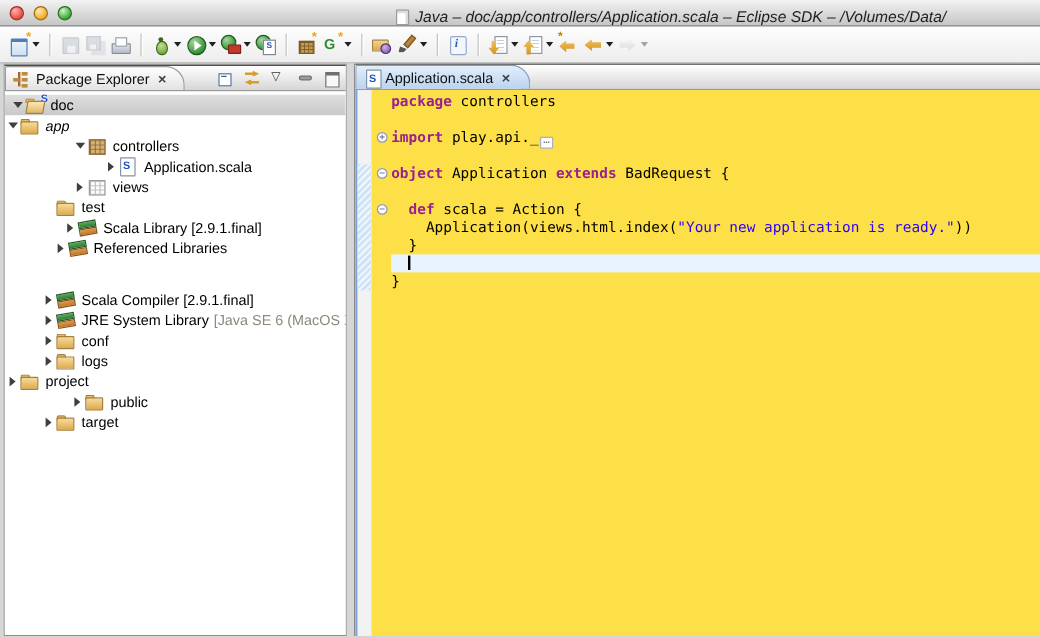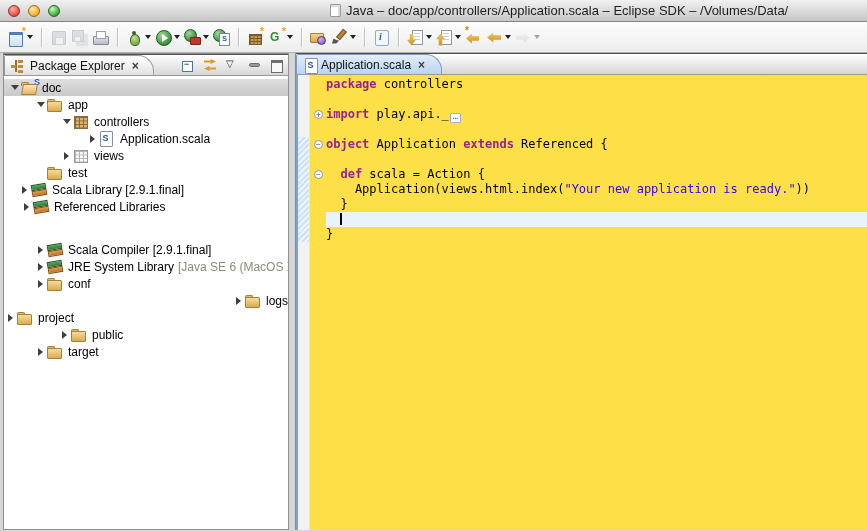--- a/index.html
+++ b/index.html
@@ -8,21 +8,21 @@
 
   
   .titlebar { height:22px; background:linear-gradient(#f2f2f2,#c6c6c6);
     border-bottom:1px solid #858585; position:relative; display:flex; align-items:center; padding:0 8px; }
   .lights { display:flex; gap:8px; }
   .tl { width:12px; height:12px; border-radius:50%; }
   .tl-close { background:radial-gradient(circle at 35% 30%,#ffb3ab,#e5443a 75%); border:1px solid #9e2a20; }
   .tl-min   { background:radial-gradient(circle at 35% 30%,#ffe9b0,#f0a81f 75%); border:1px solid #9a6a12; }
   .tl-zoom  { background:radial-gradient(circle at 35% 30%,#d2f5c8,#32a22c 75%); border:1px solid #1d6d1a; }
   .titlewrap { position:absolute; left:330px; right:0; top:0; bottom:0;
-    display:flex; align-items:center; gap:5px; overflow:hidden; white-space:nowrap; }
+    display:flex; align-items:flex-end; gap:5px; overflow:hidden; white-space:nowrap;font-style:italic; }
   .proxy-icon { flex:none; width:11px; height:13px; background:#fff; border:1px solid #9a9a9a;
     border-radius:1px; box-shadow:inset -2px 2px 0 #dcdcdc; }
   .wintitle { font-size:13px; color:#1e1e1e; }
 
   
   .toolbar { height:31px; background:linear-gradient(#fdfdfd,#ededed);
     border-bottom:1px solid #b0b0b0; display:flex; align-items:center; padding:0 6px; }
   .tb-btn { display:inline-flex; align-items:center; height:24px; padding:0 2px; border-radius:3px; }
   .tb-btn.disabled { opacity:.38; }
   .tb-sep { width:1px; height:19px; background:#c2c2c2; margin:0 6px; box-shadow:1px 0 0 #fff; flex:none; }
@@ -302,21 +302,21 @@
       </div>
     </div>
     <div class="tree">
         <div class="trow sel" style="padding-left: 4px;">
           <span class="t-arrow open"></span>
           <span class="ticon ti-scala-project">
             <i class="sbadge">S</i>
           </span>
           <span class="t-label">doc</span>
         </div>
-        <div class="trow" style="padding-left: 30px;">
+        <div class="trow" style=" font-style: italic;">
           <span class="t-arrow open"></span>
           <span class="ticon ti-package-folder">
             <i class="mini-grid"></i>
           </span>
           <span class="t-label">app</span>
         </div>
         <div class="trow" style="padding-left: 56px;">
           <span class="t-arrow open"></span>
           <span class="ticon ti-package"></span>
           <span class="t-label">controllers</span>
@@ -333,47 +333,47 @@
           <span class="ticon ti-package-empty"></span>
           <span class="t-label">views</span>
         </div>
         <div class="trow" style="padding-left: 30px;">
           <span class="t-arrow none"></span>
           <span class="ticon ti-package-folder">
             <i class="mini-grid"></i>
           </span>
           <span class="t-label">test</span>
         </div>
-        <div class="trow" style="padding-left: 14px;">
+        <div class="trow" style="padding-left: 48px;">
           <span class="t-arrow closed"></span>
           <span class="ticon ti-library"></span>
           <span class="t-label">Scala Library [2.9.1.final]</span>
         </div>
-        <div class="trow" style="padding-left: 16px;">
+        <div class="trow" style="padding-left: 40px;">
           <span class="t-arrow closed"></span>
           <span class="ticon ti-library"></span>
           <span class="t-label">Referenced Libraries</span>
         </div>
         <div class="trow" style="padding-left: 30px; margin-top: 26px;">
           <span class="t-arrow closed"></span>
           <span class="ticon ti-library"></span>
           <span class="t-label">Scala Compiler [2.9.1.final]</span>
         </div>
         <div class="trow" style="padding-left: 30px;">
           <span class="t-arrow closed"></span>
           <span class="ticon ti-library"></span>
           <span class="t-label">JRE System Library</span>
           <span class="t-deco">[Java SE 6 (MacOS X Def</span>
         </div>
         <div class="trow" style="padding-left: 30px;">
           <span class="t-arrow closed"></span>
           <span class="ticon ti-folder"></span>
           <span class="t-label">conf</span>
         </div>
-        <div class="trow" style="padding-left: 30px; justify-content: flex-end;">
+        <div class="trow" style="padding-left: 30px;">
           <span class="t-arrow closed"></span>
           <span class="ticon ti-folder"></span>
           <span class="t-label">logs</span>
         </div>
         <div class="trow" style="">
           <span class="t-arrow closed"></span>
           <span class="ticon ti-folder"></span>
           <span class="t-label">project</span>
         </div>
         <div class="trow" style="padding-left: 30px; margin-left: 24px;">
@@ -422,21 +422,21 @@
             <span class="lt"><span class="tok-kw">import</span><span class="tok-pl"> play.api._</span><span class="foldbox">…</span></span>
           </div>
           <div class="crow">
             <span class="fold-col"></span>
             <span class="lt"></span>
           </div>
           <div class="crow">
             <span class="fold-col">
               <span class="fold-icon">−</span>
             </span>
-            <span class="lt"><span class="tok-kw">object</span><span class="tok-pl"> Application </span><span class="tok-kw">extends</span><span class="tok-pl"> Referenced {</span></span>
+            <span class="lt"><span class="tok-kw">object</span><span class="tok-pl"> Application </span><span class="tok-kw">extends</span><span class="tok-pl"> BadRequest {</span></span>
           </div>
           <div class="crow">
             <span class="fold-col"></span>
             <span class="lt"></span>
           </div>
           <div class="crow">
             <span class="fold-col">
               <span class="fold-icon">−</span>
             </span>
             <span class="lt"><span class="tok-pl">  </span><span class="tok-kw">def</span><span class="tok-pl"> scala = Action {</span></span>

